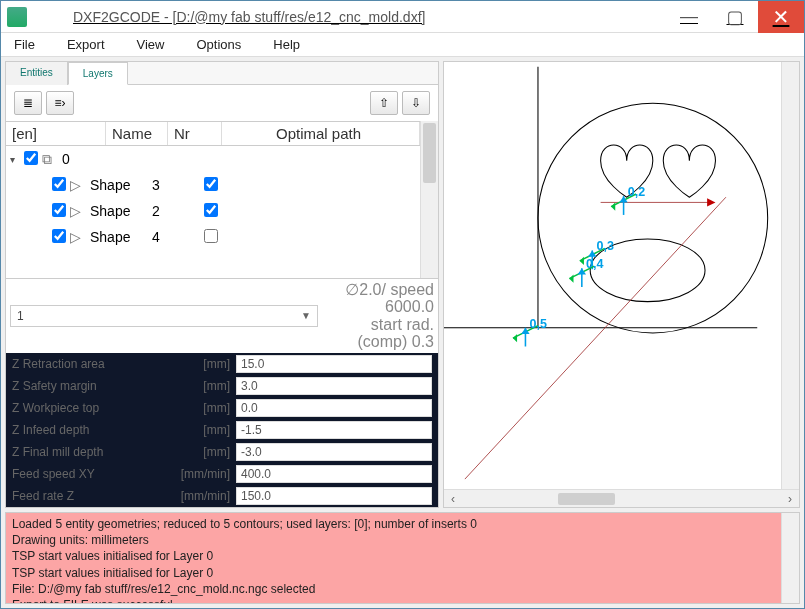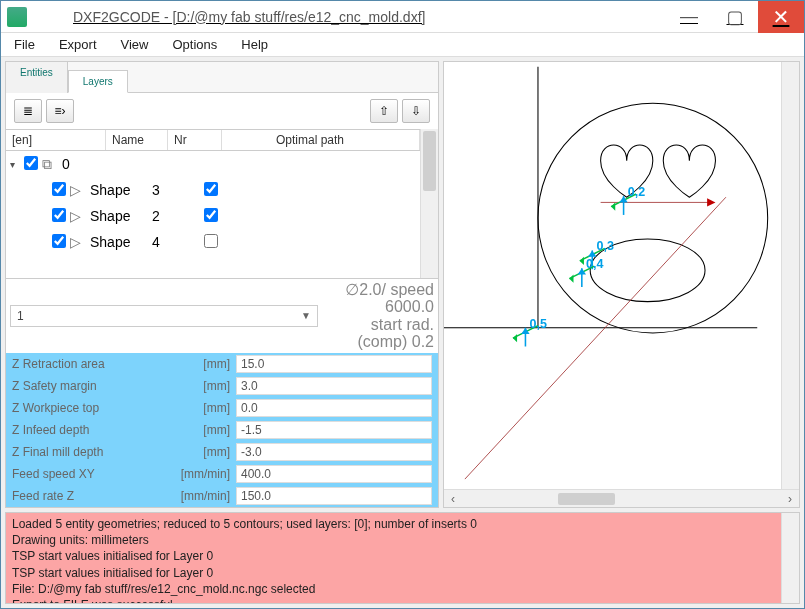--- a/index.html
+++ b/index.html
@@ -3,56 +3,56 @@
 <meta charset="utf-8">
 <style>
   * { box-sizing: border-box; margin: 0; padding: 0; }
   body { font-family: "Segoe UI", Tahoma, sans-serif; font-size: 12px; background: #fff; width: 805px; height: 609px; overflow: hidden; }
   .window { width: 805px; height: 609px; display: flex; flex-direction: column; border: 1px solid #58a; }
   .titlebar { height: 32px; background: #fff; display: flex; align-items: center; border-bottom: 1px solid #ddd; text-decoration: underline; }
   .titlebar .app-icon { width: 20px; height: 20px; margin: 0 6px; background: linear-gradient(#4a8, #2a6); border-radius: 2px; }
   .titlebar .title { flex: 1; font-size: 14px; color: #555; padding-left: 40px; }
   .titlebar .winbtn { width: 46px; height: 32px; display: flex; align-items: center; justify-content: center; font-size: 18px; color: #555; }
   .titlebar .winbtn.close { background: #e04b3a; color: #fff; font-size: 20px; }
-  .menubar { height: 24px; background: #fff; display: flex; align-items: center; padding: 0 4px; gap: 6px; border-bottom: 1px solid #ddd; }
+  .menubar { height: 24px; background: #fff; display: flex; align-items: center; padding: 0 4px; gap: 14px; border-bottom: 1px solid #ddd; }
   .menubar .mi { padding: 2px 9px; font-size: 13px; color: #222; }
   .content { flex: 1; display: flex; flex-direction: column; background: #f0f0f0; }
   .upper { flex: 1; display: flex; padding: 4px; gap: 4px; min-height: 0; }
   .leftpanel { width: 434px; background: #fff; border: 1px solid #ccc; display: flex; flex-direction: column; }
   .tabs { display: flex; border-bottom: 1px solid #ccc; background: #f7f7f7; }
   .tab { padding: 5px 14px; font-size: 10px; color: #0f766e; background: #f2f2f2; border: 1px solid #ccc; border-bottom: none; margin-bottom: -1px; }
-  .tab.active { background: #fff; border-bottom: 1px solid #fff; margin-top: 8px; }
+  .tab.active { background: #fff; border-bottom: 1px solid #fff; }
   .tab:not(.active) { border-top: none; border-left: none; border-right: 1px solid #ccc; }
   .toolbar { display: flex; padding: 6px 8px; gap: 4px; }
   .toolbar .spacer { flex: 1; }
   .toolbar .btn { width: 28px; height: 24px; border: 1px solid #bbb; background: linear-gradient(#fff,#e8e8e8); border-radius: 2px; display: flex; align-items: center; justify-content: center; }
   .treearea { flex: 1; overflow: hidden; display: flex; }
   .treeinner { flex: 1; overflow: hidden; }
-  .treehdr { display: flex; border-top: 1px solid #ccc; border-bottom: 1px solid #ccc; background: #fff; font-size: 12px; color: #333; }
+  .treehdr { display: flex; border-top: 1px solid #ccc; border-bottom: 1px solid #ccc; background: #fff; font-size: 15px; color: #333; }
   .th { padding: 3px 6px; border-right: 1px solid #ddd; }
   .th.en { width: 100px; }
   .th.name { width: 62px; }
   .th.nr { width: 54px; }
   .th.opt { flex: 1; margin-left: 48px; }
   .treerows { font-size: 14px; }
   .trow { display: flex; align-items: center; height: 26px; padding-left: 4px; }
   .trow .tri { width: 14px; color: #555; font-size: 10px; }
   .trow .cb { width: 18px; }
   .trow input[type=checkbox] { width: 14px; height: 14px; }
   .trow .ic { width: 20px; color: #777; }
   .trow .nm { width: 62px; }
   .trow .nr { width: 52px; }
   .trow .op { width: 30px; }
   .vscroll { width: 18px; background: #f0f0f0; border-left: 1px solid #ddd; position: relative; }
   .vscroll .thumb { position: absolute; top: 2px; left: 2px; right: 2px; height: 60px; background: #cfcfcf; border-radius: 2px; }
   .combo-row { display: flex; align-items: center; border-top: 1px solid #ccc; padding: 2px 4px; gap: 6px; }
   .combo { flex: 1; height: 22px; border: 1px solid #ccc; background: #fff; display: flex; align-items: center; padding: 0 6px; color: #444; justify-content: space-between; }
   .combo .dd { color: #666; font-size: 10px; }
   .combo-info { width: 110px; font-size: 16px; color: #888; text-align: right; line-height: 1.1; }
-  .params { background: #7dd3fc; }
+  .params { background: #0f172a; }
   .prow { display: flex; align-items: center; height: 22px; font-size: 12px; color: #666; padding: 0 6px; }
   .prow .lbl { width: 160px; }
   .prow .unit { width: 64px; text-align: right; padding-right: 6px; }
   .prow .val { flex: 1; background: #fff; border: 1px solid #ddd; height: 18px; padding: 0 4px; color: #555; display: flex; align-items: center; }
   .canvas { flex: 1; background: #fff; border: 1px solid #ccc; position: relative; display: flex; flex-direction: column; }
   .canvas svg { flex: 1; }
   .hscroll { height: 18px; background: #f0f0f0; border-top: 1px solid #ddd; display: flex; align-items: center; }
   .hscroll .arrow { width: 18px; text-align: center; color: #666; }
   .hscroll .track { flex: 1; height: 14px; background: #f0f0f0; position: relative; }
   .hscroll .htumb { position: absolute; left: 30%; width: 18%; top: 1px; bottom: 1px; background: #cfcfcf; border-radius: 2px; }
@@ -150,21 +150,21 @@
               <div class="thumb"></div>
             </div>
         </div>
         <div class="combo-row">
           <div class="combo">
             <span>1</span>
             <span class="dd">▼</span>
           </div>
           <div class="combo-info">
             <div>∅2.0/ speed 6000.0</div>
-            <div>start rad. (comp) 0.2</div>
+            <div>start rad. (comp) 0.3</div>
           </div>
         </div>
         <div class="params" id="params">
             <div class="prow">
        <span class="lbl">Z Retraction area</span>
        <span class="unit">[mm]</span>
        <span class="val">15.0</span>
      </div>
             <div class="prow">
        <span class="lbl">Z Safety margin</span>

